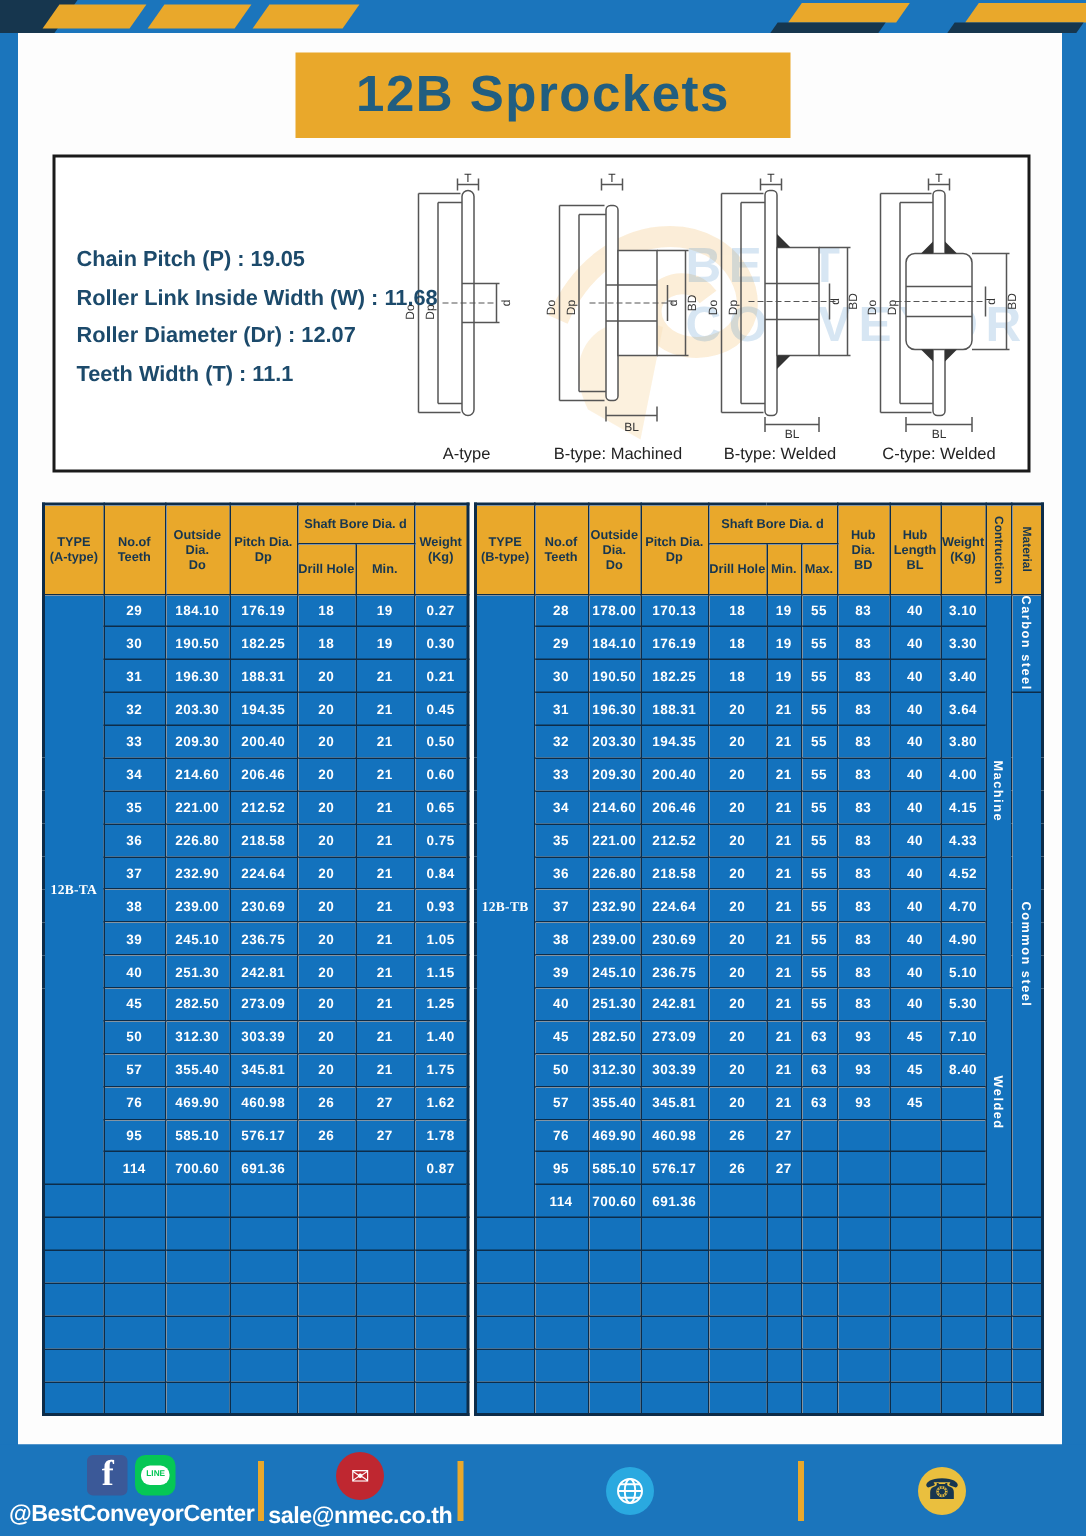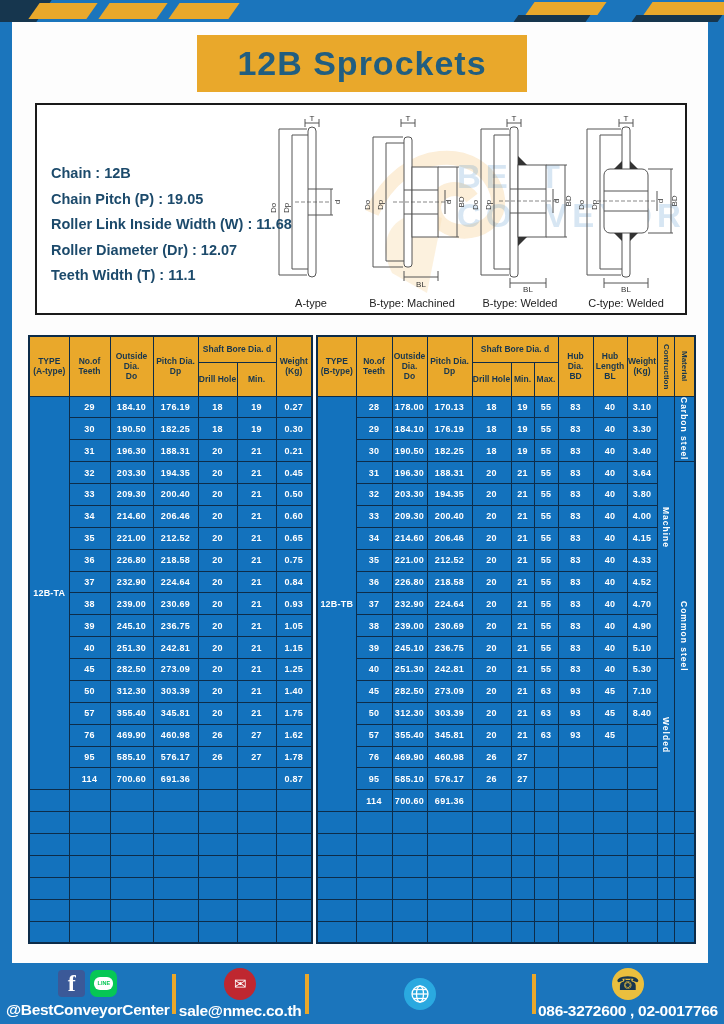--- a/index.html
+++ b/index.html
@@ -66,21 +66,21 @@
   thead tr.h1 { height:26px; }
   thead tr.h2 { height:34px; }
   th.vert {
     writing-mode: vertical-rl; font-size:8px; letter-spacing:0; padding:0;
   }
   tbody td {
     background:#1372bd; color:#ffffff; font-weight:bold;
     font-size:9px; padding:0; letter-spacing:.3px;
   }
   tbody tr { height:21.88px; }
-  td.typecell { font-size:9px; letter-spacing:.2px; }
+  td.typecell { font-size:9px; letter-spacing:.2px;font-family:Liberation Serif, serif; }
   td.vcell { writing-mode:vertical-rl; font-size:8.5px; letter-spacing:1px; }
   
   .footer {
     position:absolute; left:0; top:963px; width:724px; height:61px;
     background:#1b75bc; display:flex; align-items:center; padding:0 6px;
   }
   .footer-item { display:flex; flex-direction:column; align-items:center; justify-content:center; gap:2px; }
   .fi-1 { width:166px; } .fi-2 { width:128px; } .fi-3 { width:224px; } .fi-4 { width:184px; }
   .footer-label { color:#fff; font-weight:bold; font-size:15.5px; white-space:nowrap; letter-spacing:-0.3px; }
   .footer-divider { width:4px; height:40px; background:#e9a82b; margin:0 2px; }
@@ -132,21 +132,20 @@
   <svg class="wm-swirl" width="200" height="180" viewBox="0 0 200 180">
     <path d="M40 90 C70 20, 150 20, 165 70 C175 110, 120 120, 105 95 C92 72, 125 55, 140 75" fill="none" stroke="#f0b860" stroke-width="14" opacity="0.55"></path>
     <path d="M60 150 C40 110, 70 80, 110 95 L95 170 Z" fill="#f3c270" opacity="0.5"></path>
   </svg>
   <div class="wm-text">
     <div>BEST</div>
     <div>CONVEYOR</div>
   </div>
 
   <div class="spec-lines">
-    <div class="spec-line">Chain  :  12B</div>
     <div class="spec-line">Chain Pitch (P)  :  19.05</div>
     <div class="spec-line">Roller Link Inside Width (W) : 11.68</div>
     <div class="spec-line">Roller Diameter (Dr)  : 12.07</div>
     <div class="spec-line">Teeth Width (T)  :  11.1</div>
   </div>
 
   <div class="drawings">
 
     <div class="drawing d-a">
       <svg width="92" height="178" viewBox="0 0 92 178" fill="none" stroke="#555" stroke-width="1">
@@ -883,15 +882,14 @@
         <line x1="4.2" y1="6.5" x2="17.8" y2="6.5"></line>
         <line x1="4.2" y1="15.5" x2="17.8" y2="15.5"></line>
       </svg>
     </div>
   </div>
   <div class="footer-divider"></div>
   <div class="footer-item fi-4">
     <div class="circle-icon phone-bg">
       <span class="phone-glyph">☎</span>
     </div>
-    <div class="footer-label">086-3272600 , 02-0017766</div>
   </div>
 </div>
 
 </body></html>

